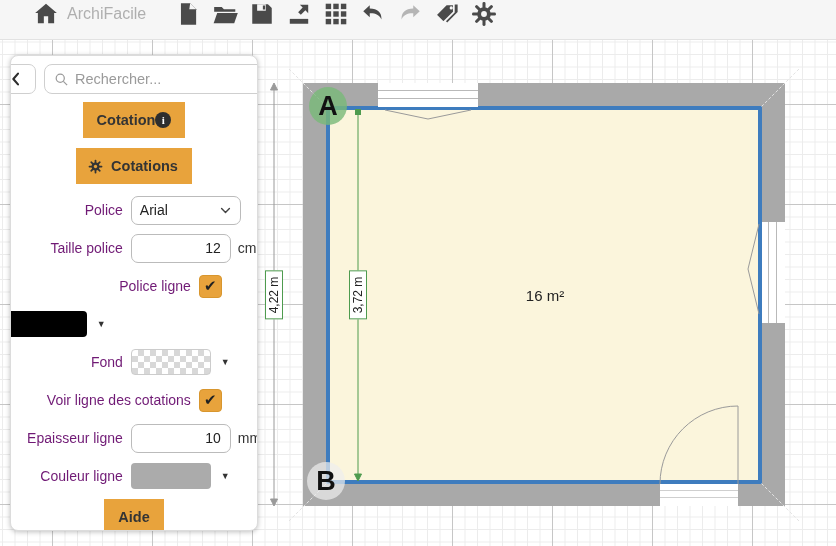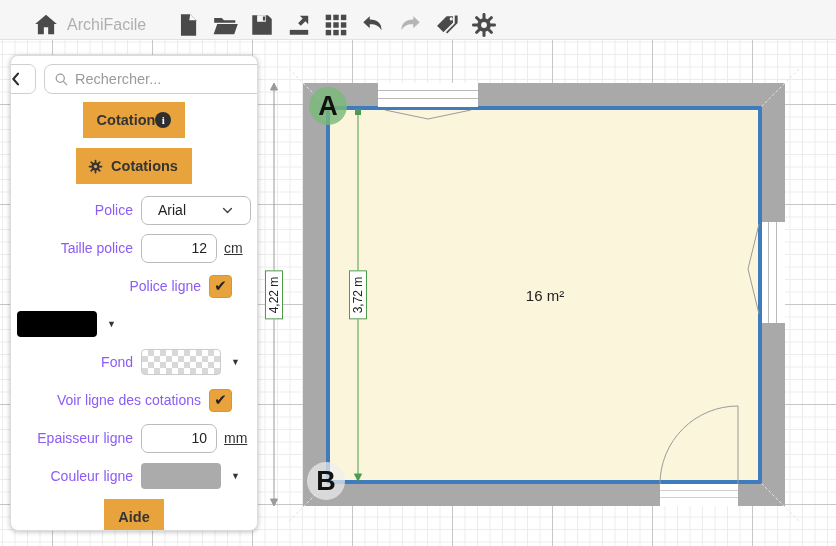--- a/index.html
+++ b/index.html
@@ -1,21 +1,21 @@
 <!DOCTYPE html>
 <html><head>
 <meta charset="utf-8">
 <style>
   * { margin:0; padding:0; box-sizing:border-box; }
   html,body { width:836px; height:546px; overflow:hidden; background:#fff;
               font-family:"Liberation Sans", sans-serif; }
 
   
   .toolbar { height:40px; background:#F6F6F6; border-bottom:1px solid #E2E2E2;
-             display:flex; align-items:flex-end; padding-left:32px; }
+             display:flex; align-items:flex-start; padding-left:32px; }
   .brand { display:flex; align-items:center; gap:7px; }
   .brand .app-title { color:#AFAFAF; font-size:16px; }
   .tool-icons { display:flex; align-items:center; gap:9px; margin-left:28px; }
   .tbtn { width:28px; height:28px; display:flex; align-items:center; justify-content:center; cursor:pointer; }
   .tbtn svg { width:26px; height:26px; }
 
   
   .canvas { position:relative; width:836px; height:506px; background-color:#FFFFFF;
     background-image:
       linear-gradient(#C6C6C6 1px, transparent 1px),
@@ -72,29 +72,29 @@
   .orange-header { background:#E8A33C; color:#343434; font-weight:bold; font-size:14.5px;
                    padding:10px 14px; display:flex; align-items:center; }
   .panel-header { justify-content:space-between; margin-bottom:10px; }
   .section-header { gap:8px;padding-left:12px; }
   .info-icon { width:16px; height:16px; border-radius:50%; background:#2E2E2E; color:#fff;
                font-size:11px; font-weight:bold; display:flex; align-items:center;
                justify-content:center; font-family:"Liberation Serif",serif; }
 
   .form { flex:1; padding:11px 4px 0 4px; }
   .frow { display:flex; align-items:center; height:30px; margin-bottom:8px; }
-  .flabel { width:124px; text-align:right; padding-right:8px; font-size:14px; color:#8b5cf6; }
+  .flabel { width:124px; text-align:right; padding-right:8px; font-size:14px; color:#701a75; }
   .flabel-wide { width:192px; }
   .fake-select { width:110px; height:29px; border:1px solid #BBB; border-radius:7px;
                  background:#fff; display:flex; align-items:center; justify-content:space-between;
-                 padding:0 16px; font-size:14px; color:#222; cursor:pointer; }
-  .num-input { width:76px; height:29px; border:1px solid #BBB; border-radius:7px;
+                 padding:0 8px; font-size:14px; color:#222; cursor:pointer; }
+  .num-input { width:100px; height:29px; border:1px solid #BBB; border-radius:7px;
                text-align:right; padding:0 9px; font-size:14px; color:#222;
                font-family:"Liberation Sans",sans-serif; }
-  .unit { margin-left:7px; font-size:14px; color:#333;text-decoration:underline; }
+  .unit { margin-left:7px; font-size:14px; color:#333; }
   .checkbox { width:23px; height:23px; background:#E8A33C; border:1px solid #D8962E;
               border-radius:4px; display:flex; align-items:center; justify-content:center;
               font-size:15px; color:#222; cursor:pointer; }
   .swatch { width:80px; height:26px; border-radius:4px; cursor:pointer; }
   .swatch-black { background:#000; }
   .swatch-checker { border:1px solid #CCC;
       background:repeating-conic-gradient(#D8D8D8 0% 25%, #fff 0% 50%) 0 0 / 12px 12px; }
   .swatch-gray { background:#ABABAB; }
   .drop-arrow { margin-left:10px; font-size:9px; color:#333; cursor:pointer; }
 

